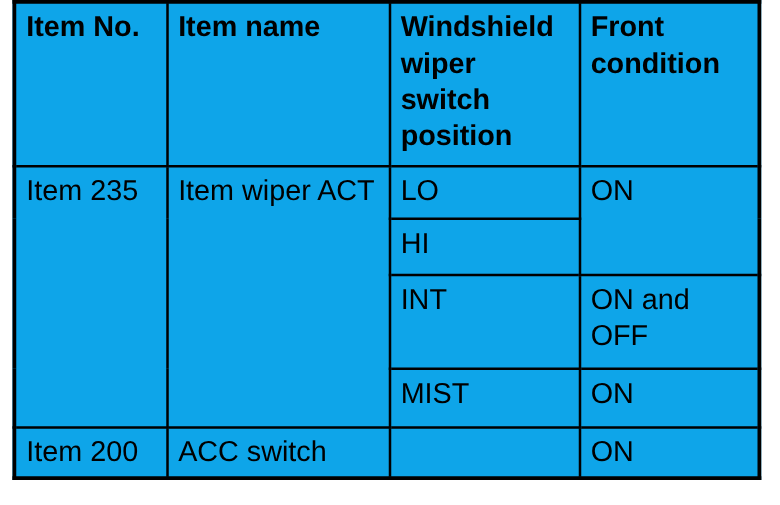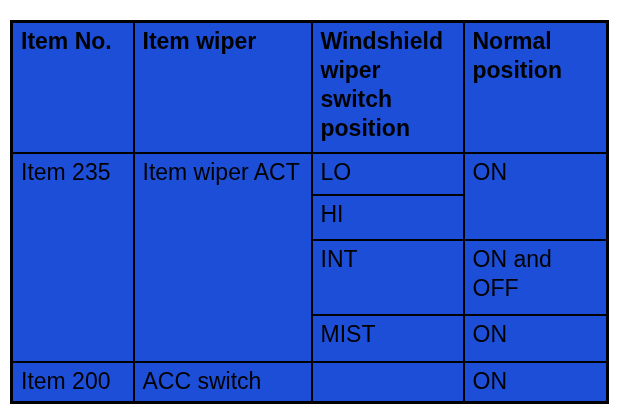--- a/index.html
+++ b/index.html
@@ -11,26 +11,26 @@
     width: 624px;
     height: 404px;
     position: relative;
     font-family: "Liberation Sans", sans-serif;
     color: #000000;
     overflow: hidden;
   }
   table.spec-table {
     position: absolute;
     left: 10px;
-    top: 20px;
+    top: 0;
     width: 596px;
     border-collapse: collapse;
     table-layout: fixed;
     border: 3px solid #000000;
-    background: #1d4ed8;
+    background: #0ea5e9;
   }
   table.spec-table th,
   table.spec-table td {
     border: 2px solid #000000;
     vertical-align: top;
     text-align: left;
     padding: 4px 6px 4px 8px;
     font-size: 23px;
     line-height: 29px;
     overflow: hidden;
@@ -59,23 +59,23 @@
 <table class="spec-table">
   <colgroup>
     <col class="c1">
     <col class="c2">
     <col class="c3">
     <col class="c4">
   </colgroup>
   <thead>
     <tr class="r-header">
       <th>Item No.</th>
-      <th>Item wiper</th>
+      <th>Item name</th>
       <th>Windshield wiper switch position</th>
-      <th>Normal position</th>
+      <th>Front condition</th>
     </tr>
   </thead>
   <tbody>
     <tr class="r-lo">
       <td rowspan="4">Item 235</td>
       <td rowspan="4">Item wiper ACT</td>
       <td>LO</td>
       <td rowspan="2">ON</td>
     </tr>
     <tr class="r-hi">

